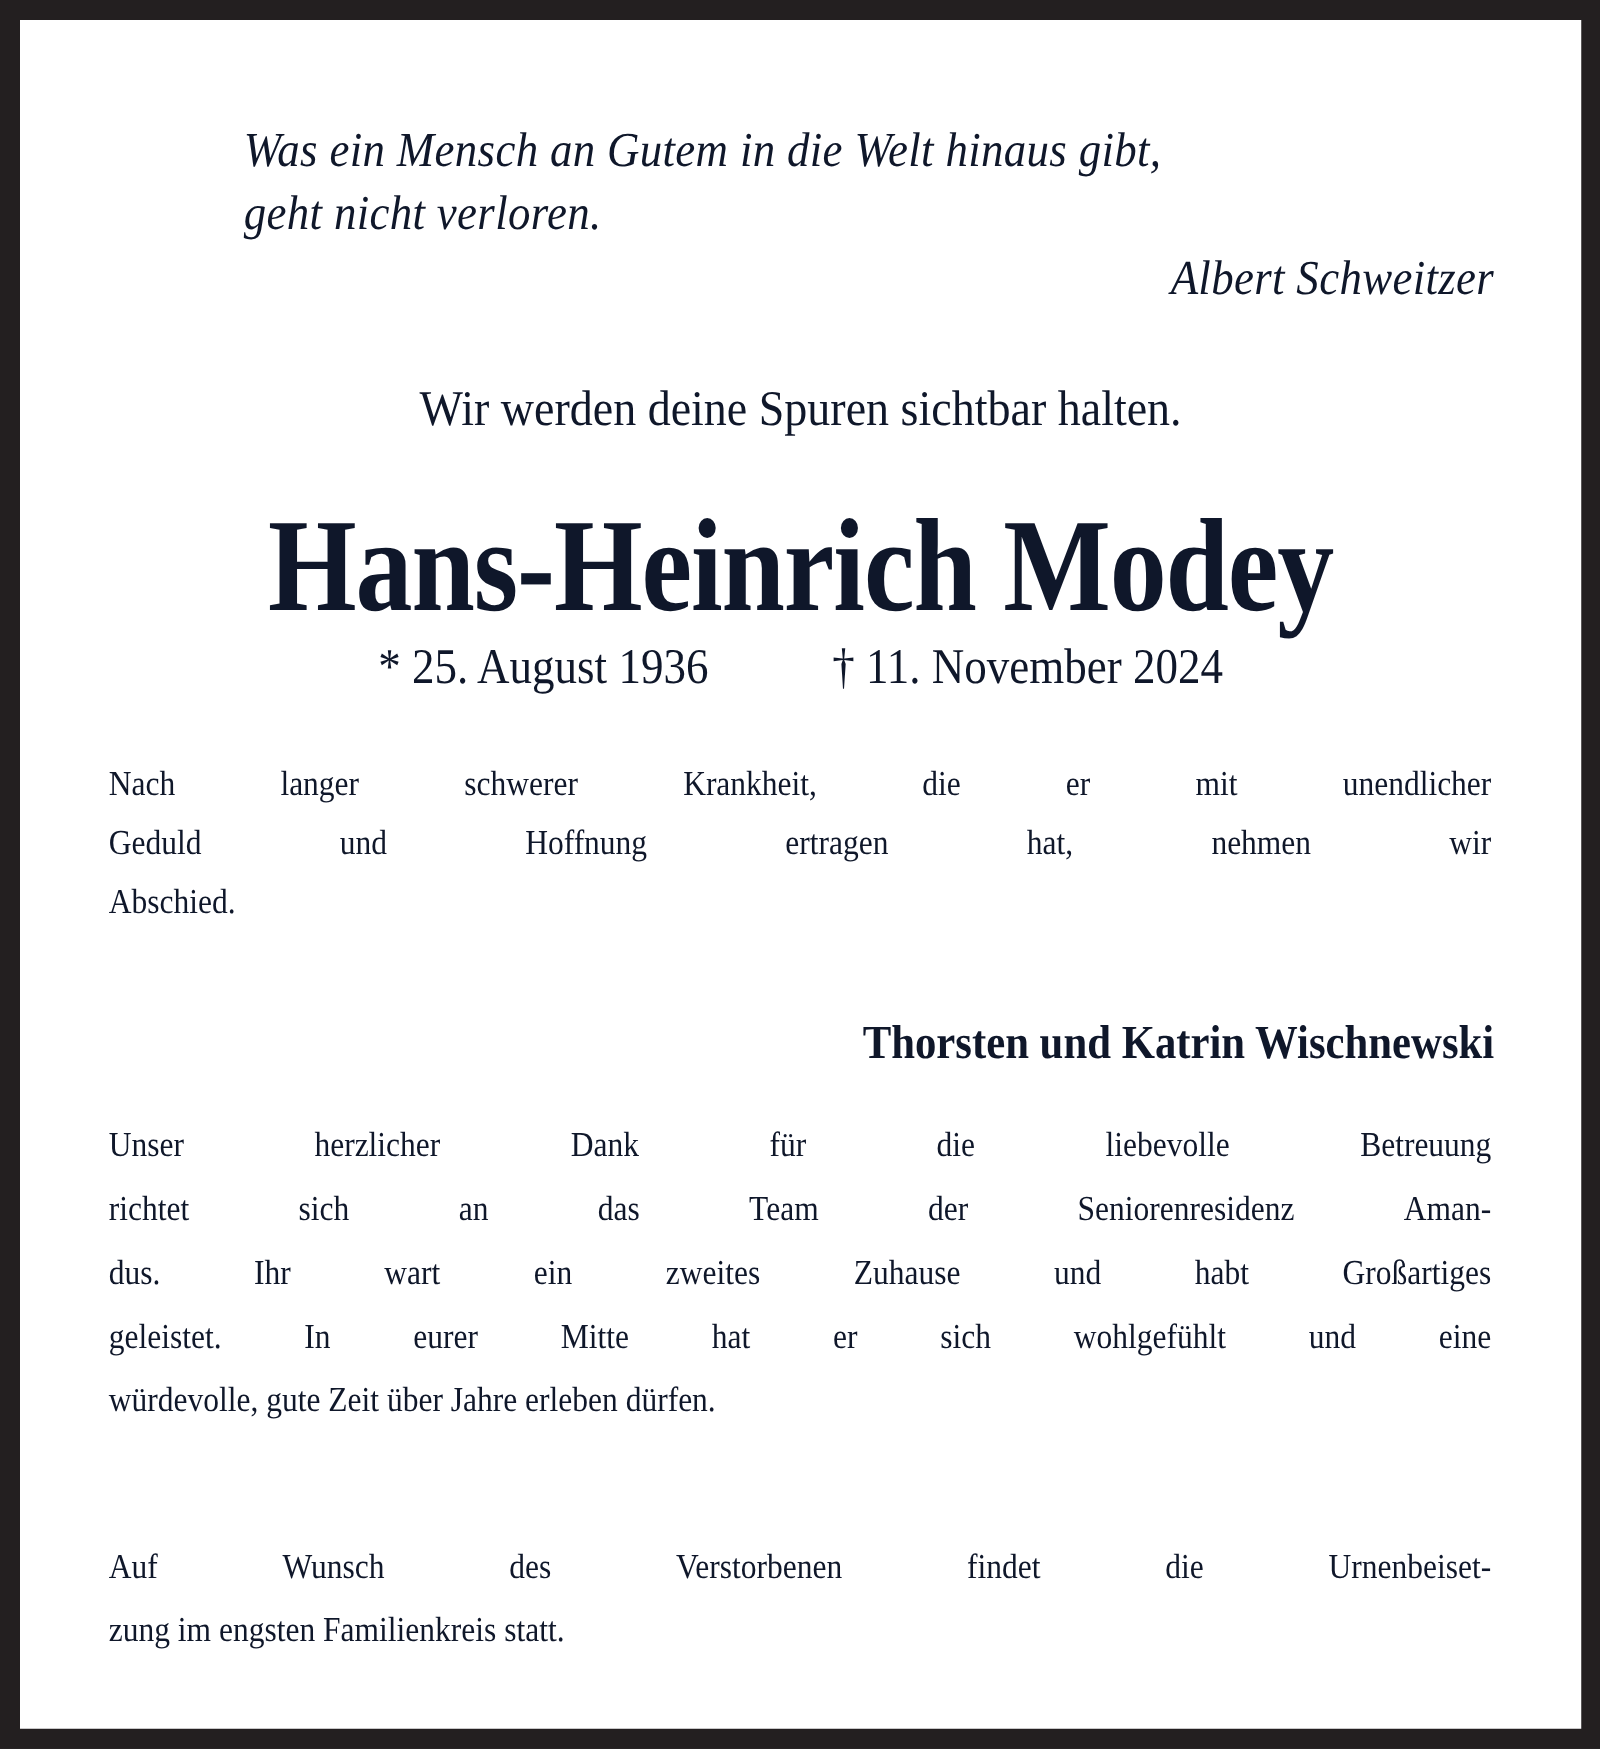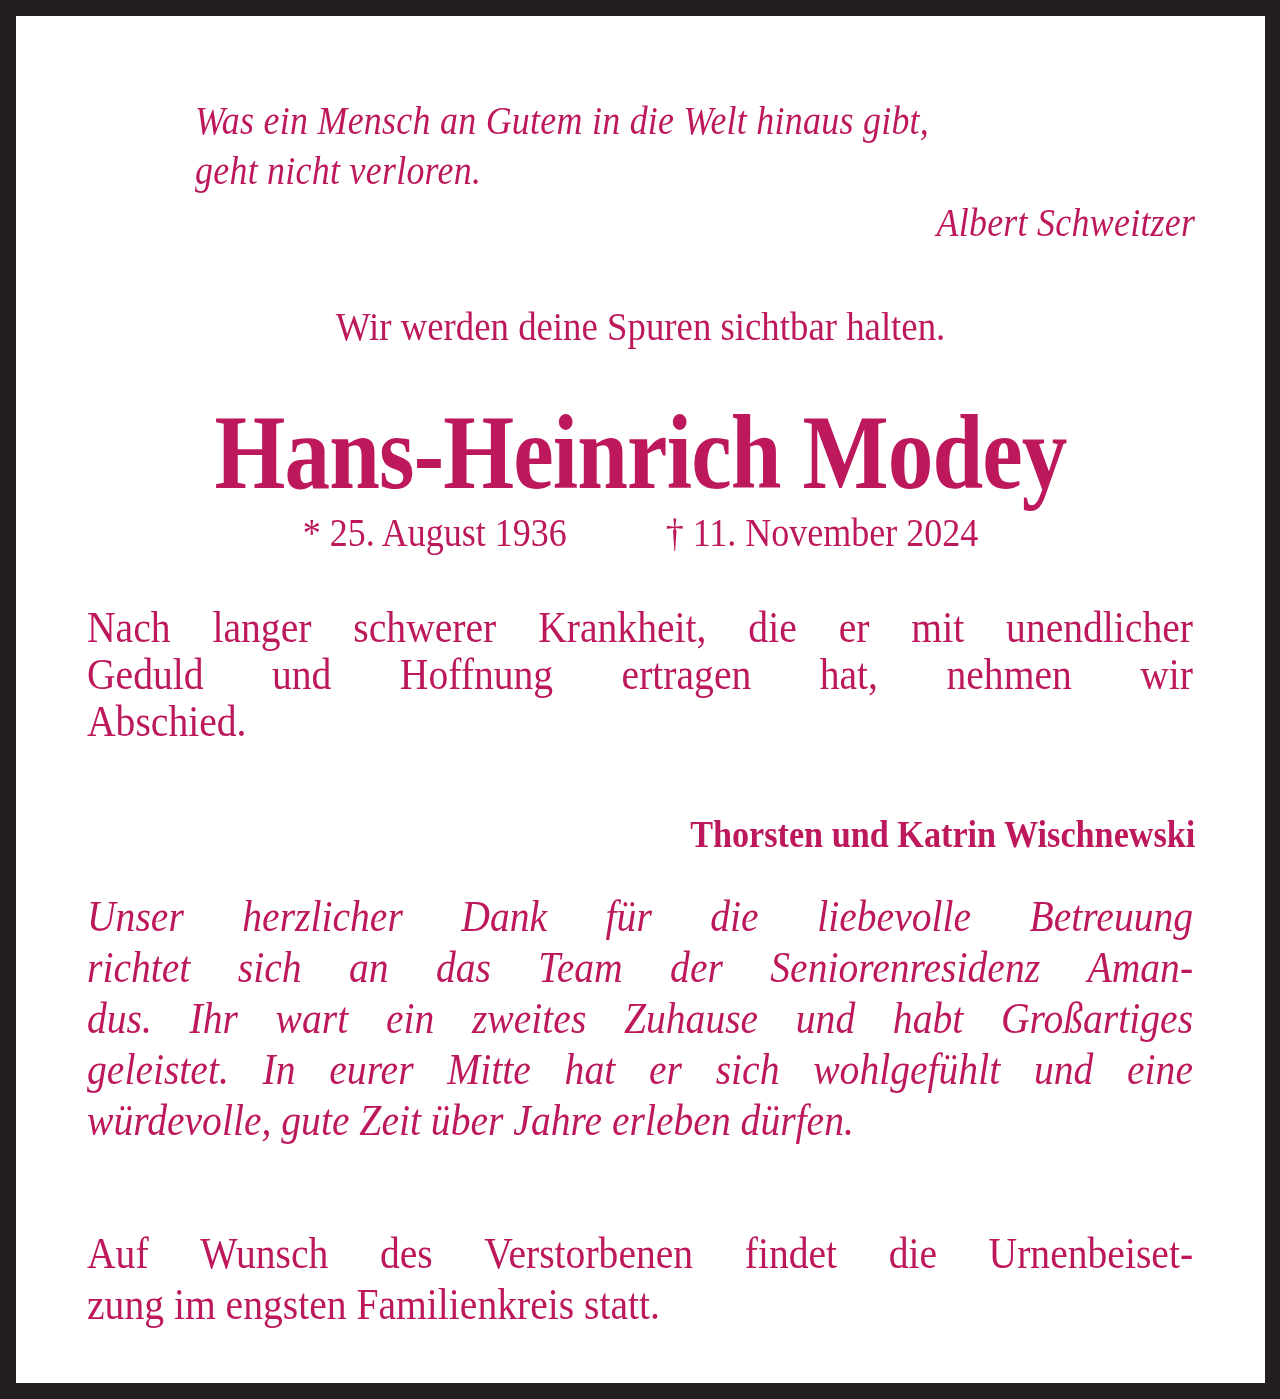--- a/index.html
+++ b/index.html
@@ -17,21 +17,21 @@
       position: absolute;
       left: 0; top: 0;
       width: 1280px; height: 1399px;
       background: #231f20;
     }
     .card {
       position: absolute;
       left: 16px; top: 16px;
       width: 1249px; height: 1367px;
       background: #ffffff;
-      color: #be185d;
+      color: #0f172a;
       font-family: "Liberation Serif", "DejaVu Serif", serif;
     }
 
     .quote {
       position: absolute;
       left: 179px; top: 80px;
       width: 1000px;
       font-style: italic;
       font-size: 39px;
       line-height: 50px;
@@ -85,38 +85,38 @@
       transform: scaleX(0.9);
       transform-origin: center top;
       white-space: nowrap;
     }
     .dates .gap { display: inline-block; width: 110px; }
 
     .para {
       position: absolute;
       left: 71px;
       width: 1106px;
-      font-size: 44px;
+      font-size: 28px;
       line-height: 47px;
       text-align: justify;
     }
     .para .ln {
       display: block;
       white-space: nowrap;
       transform: scaleX(0.9);
       transform-origin: left top;
     }
     .para .ln.justify {
       display: flex;
       justify-content: space-between;
       width: 1229px; 
     }
 
     .p1 { top: 588px; }
-    .p2 { top: 875px; line-height: 51px; font-style: italic; }
+    .p2 { top: 875px; line-height: 51px; }
     .p3 { top: 1212px; line-height: 51px; }
 
     .signers {
       position: absolute;
       right: 70px; top: 793px;
       font-weight: bold;
       font-size: 38px;
       line-height: 50px;
       transform: scaleX(0.9);
       transform-origin: right top;

